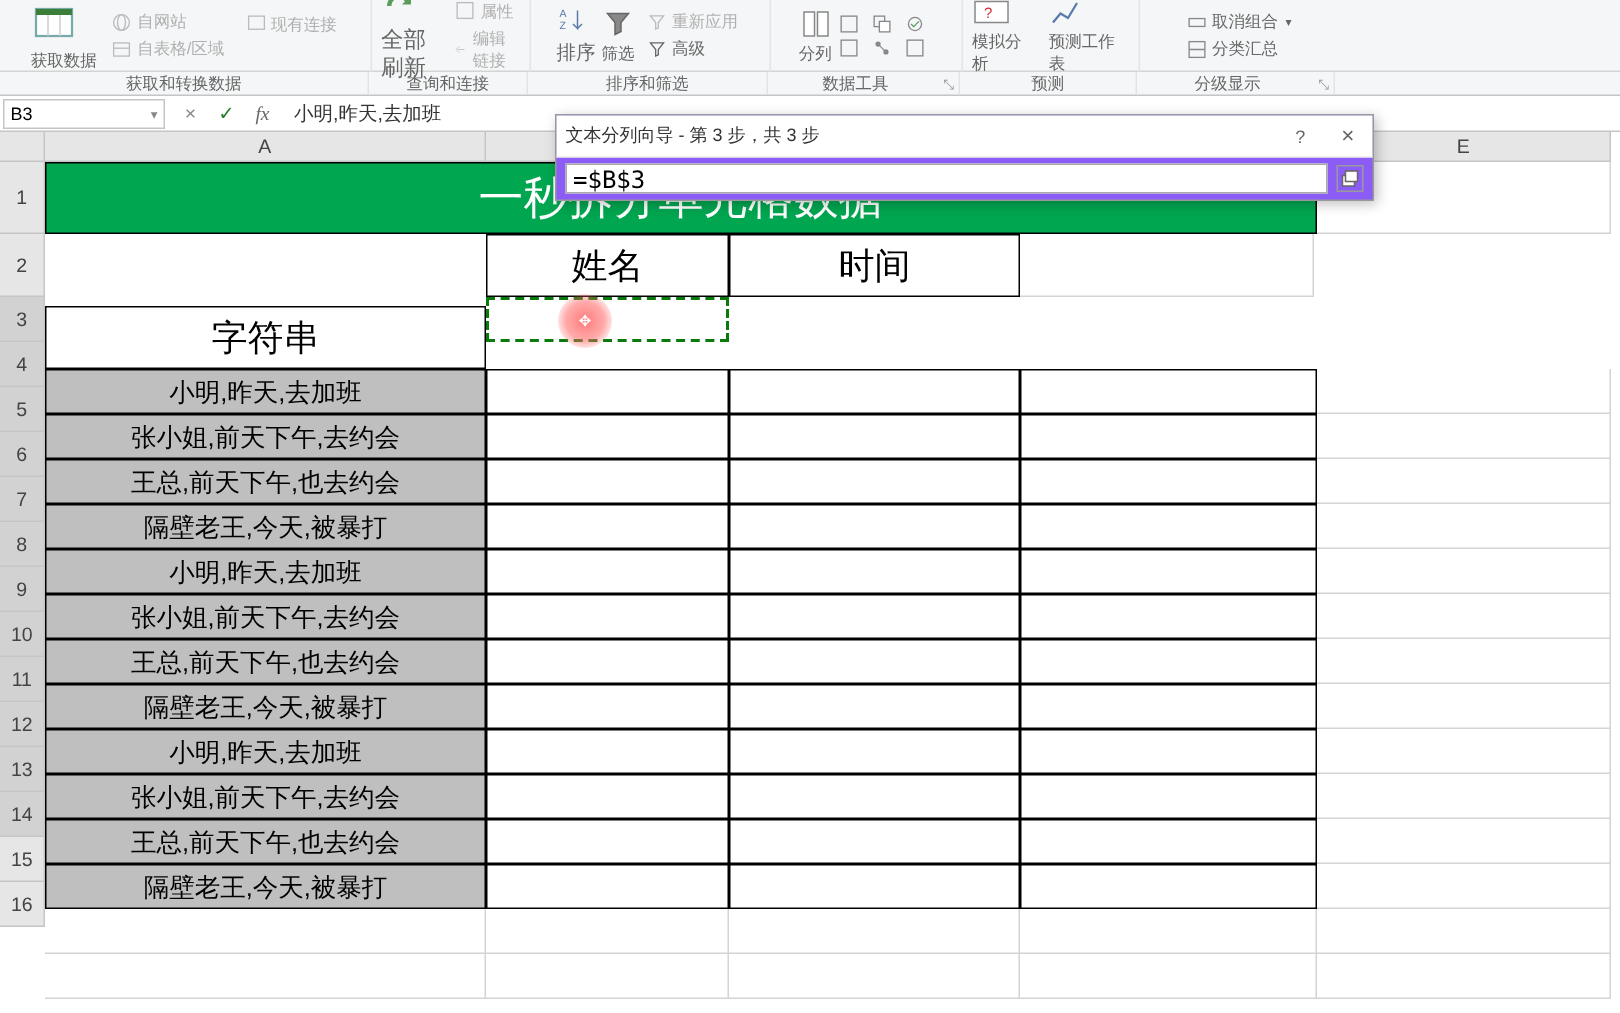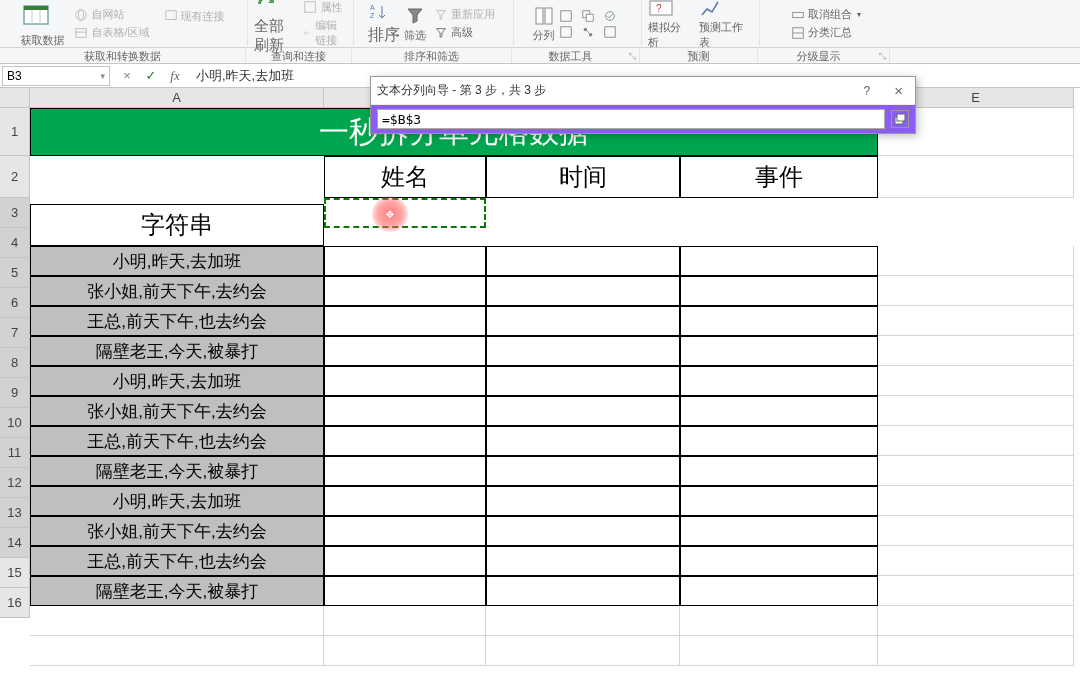--- a/index.html
+++ b/index.html
@@ -28,21 +28,21 @@
 .fbar-btn.chk { color: #2a7a2a; }
 .fbar-fx { font-style: italic; font-family: serif; }
 .fbar-content { font-size: 13px; color: #333; padding-left: 4px; }
 
 
 .dialog { position: absolute; left: 370px; top: 76px; width: 546px; background: #8b5cf6; border: 1px solid #999; box-shadow: 2px 2px 8px rgba(0,0,0,0.25); z-index: 50; }
 .dlg-title { height: 28px; display: flex; justify-content: space-between; align-items: center; padding: 0 6px; font-size: 12px; color: #333; background: #fff; border-bottom: 1px solid #eee; }
 .dlg-title-right { display: flex; gap: 18px; align-items: center; color: #666; }
 .dlg-close { font-size: 15px; font-weight: 300; padding: 0 6px; cursor: pointer; }
 .dlg-body { height: 28px; display: flex; align-items: center; padding: 2px 6px; gap: 6px; }
-.dlg-input { flex: 1; height: 20px; border: 1px solid #aaa; font-size: 13px; padding: 1px 4px; font-family: Consolas, monospace; }
+.dlg-input { flex: 1; height: 20px; border: 1px solid #aaa; font-size: 16px; padding: 1px 4px; font-family: Consolas, monospace; }
 .dlg-restore { width: 18px; height: 18px; border: 1px solid #999; display: flex; align-items: center; justify-content: center; font-size: 10px; color: #555; }
 
 
 .sheet-area { position: relative; height: calc(675px - 48px - 16px - 24px); overflow: hidden; }
 .corner { position: absolute; left: 0; top: 0; width: 30px; height: 20px; background: #e6e6e6; border-right: 1px solid #c5c5c5; border-bottom: 1px solid #c5c5c5; z-index: 5; }
 .col-headers { position: absolute; left: 30px; top: 0; height: 20px; display: flex; z-index: 4; }
 .ch { background: #e6e6e6; border-right: 1px solid #c5c5c5; border-bottom: 1px solid #c5c5c5; text-align: center; font-size: 13px; color: #444; line-height: 20px; }
 .row-headers { position: absolute; left: 0; top: 20px; width: 30px; z-index: 4; }
 .rh { background: #e6e6e6; border-bottom: 1px solid #c5c5c5; border-right: 1px solid #c5c5c5; text-align: center; font-size: 13px; color: #444; display: flex; align-items: center; justify-content: center; }
 .rh.sel { background: #d2d2d2; }
@@ -134,21 +134,21 @@
     </div>
   </div>
   <div class="rib-group" style="width:160px">
     <div style="display:flex;gap:4px;align-items:center">
       <div class="rib-col">
           <svg width="22" height="22" viewBox="0 0 22 22">
             <text x="2" y="8" font-size="7" fill="#5a7aaa">A</text>
             <text x="2" y="16" font-size="7" fill="#5a7aaa">Z</text>
             <path d="M14 4v12l-3-3m3 3l3-3" stroke="#5a7aaa" fill="none"></path>
           </svg>
-          <span style="font-size:16px">排序</span>
+          <span style="font-size:13px">排序</span>
         </div>
       <div class="rib-col">
           <svg width="22" height="22" viewBox="0 0 22 22">
             <path d="M4 4h14l-5 6v6l-4 2v-8z" fill="#888" stroke="#666"></path>
           </svg>
           <span style="font-size:11px">筛选</span>
         </div>
       <div class="rib-col">
         <div class="rib-item disabled">
             <svg class="rib-icon" viewBox="0 0 16 16">
@@ -307,21 +307,20 @@
     </div>
   <div class="cells" id="cells">
       <div class="row">
         <div class="cell title-cell" style="width: 848px; height: 48px;">一秒拆分单元格数据</div>
         <div class="cell" style="width: 196px; height: 48px;"></div>
       </div>
       <div class="row">
         <div class="cell hdr-cell" style="width: 294px; height: 42px; margin-top: 48px;">字符串</div>
         <div class="cell hdr-cell" style="width: 162px; height: 42px;">姓名</div>
         <div class="cell hdr-cell" style="width: 194px; height: 42px;">时间</div>
-        <div class="cell hdr-cell" style="width: 198px; height: 42px;">事件</div>
         <div class="cell" style="width: 196px; height: 42px;"></div>
       </div>
       <div class="row">
         <div class="cell data-cell selected" style="width: 294px; height: 30px;">小明,昨天,去加班</div>
         <div class="cell empty-bordered" style="width: 162px; height: 30px;"></div>
         <div class="cell empty-bordered" style="width: 194px; height: 30px;"></div>
         <div class="cell empty-bordered" style="width: 198px; height: 30px;"></div>
         <div class="cell" style="width: 196px; height: 30px;"></div>
       </div>
       <div class="row">

